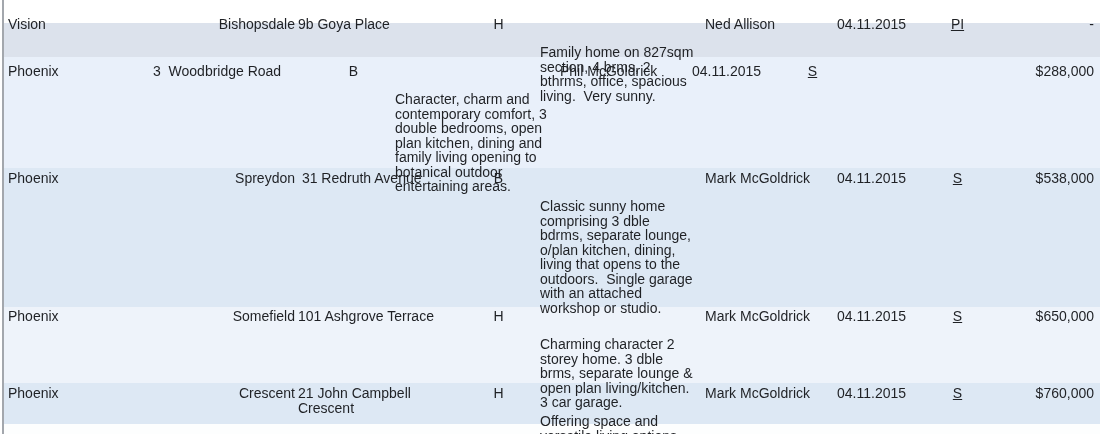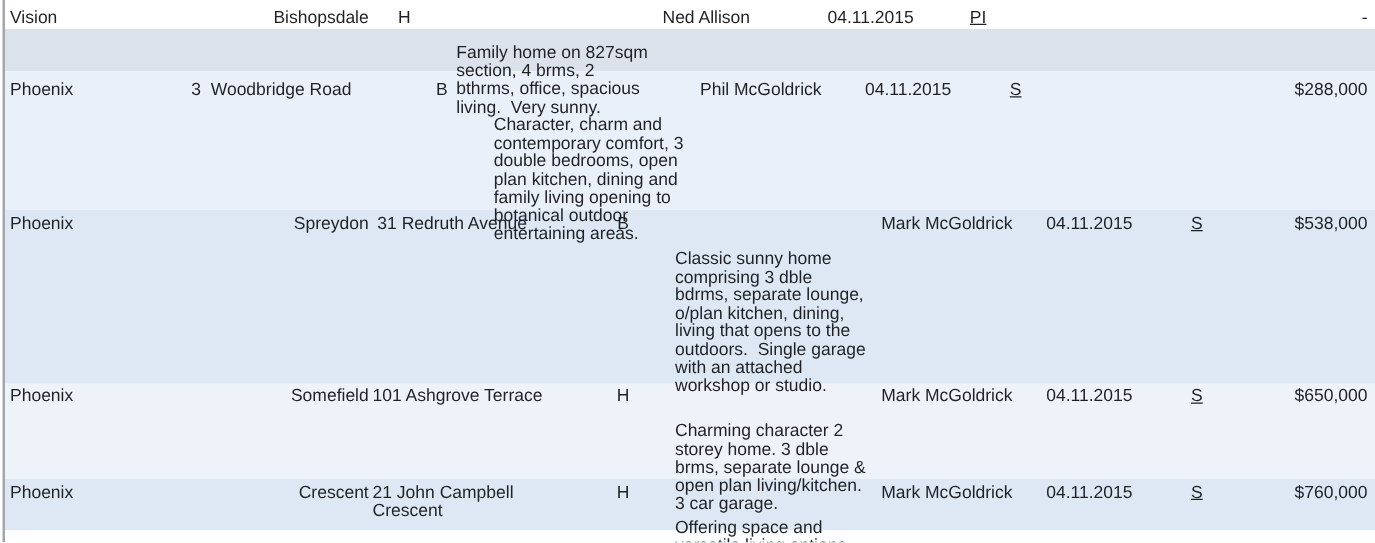--- a/index.html
+++ b/index.html
@@ -17,21 +17,21 @@
     background:#a3a7ad;z-index:5;
   }
   .table{
     position:absolute;left:4px;top:0;width:1096px;
   }
   .row{
     display:flex;align-items:flex-start;
     box-sizing:border-box;
     overflow:visible;
   }
-  .row-1{height:57px;padding-top:6px;
+  .row-1{height:57px;padding-top:17px;
     background:linear-gradient(to bottom,#ffffff 0px,#ffffff 23px,#dce2ec 23px,#dce2ec 100%);}
   .row-2{height:111px;padding-top:7px;background:#e9f0fa;}
   .row-3{height:139px;padding-top:3px;background:#dde8f4;}
   .row-4{height:76px;padding-top:2px;background:#eef3fa;}
   .row-5{height:51px;padding-top:3px;
     background:linear-gradient(to bottom,#dde8f4 0px,#dde8f4 41px,#fdfefe 41px,#fdfefe 100%);}
   .cell{
     box-sizing:border-box;
     white-space:pre-wrap;
     line-height:14.5px;
@@ -51,20 +51,21 @@
 <body>
 
 <div class="screen">
   <div class="left-border"></div>
 
   <div class="table">
 
     <div class="row row-1">
       <div class="cell c-office">Vision</div>
       <div class="cell c-suburb">Bishopsdale</div>
+      <div class="cell c-address">9b Goya Place</div>
       <div class="cell c-type">H</div>
       <div class="cell c-desc">Family home on 827sqm
 section, 4 brms, 2
 bthrms, office, spacious
 living.  Very sunny.</div>
       <div class="cell c-agent">Ned Allison</div>
       <div class="cell c-date">04.11.2015</div>
       <div class="cell c-status">PI</div>
       <div class="cell c-price">-</div>
     </div>

